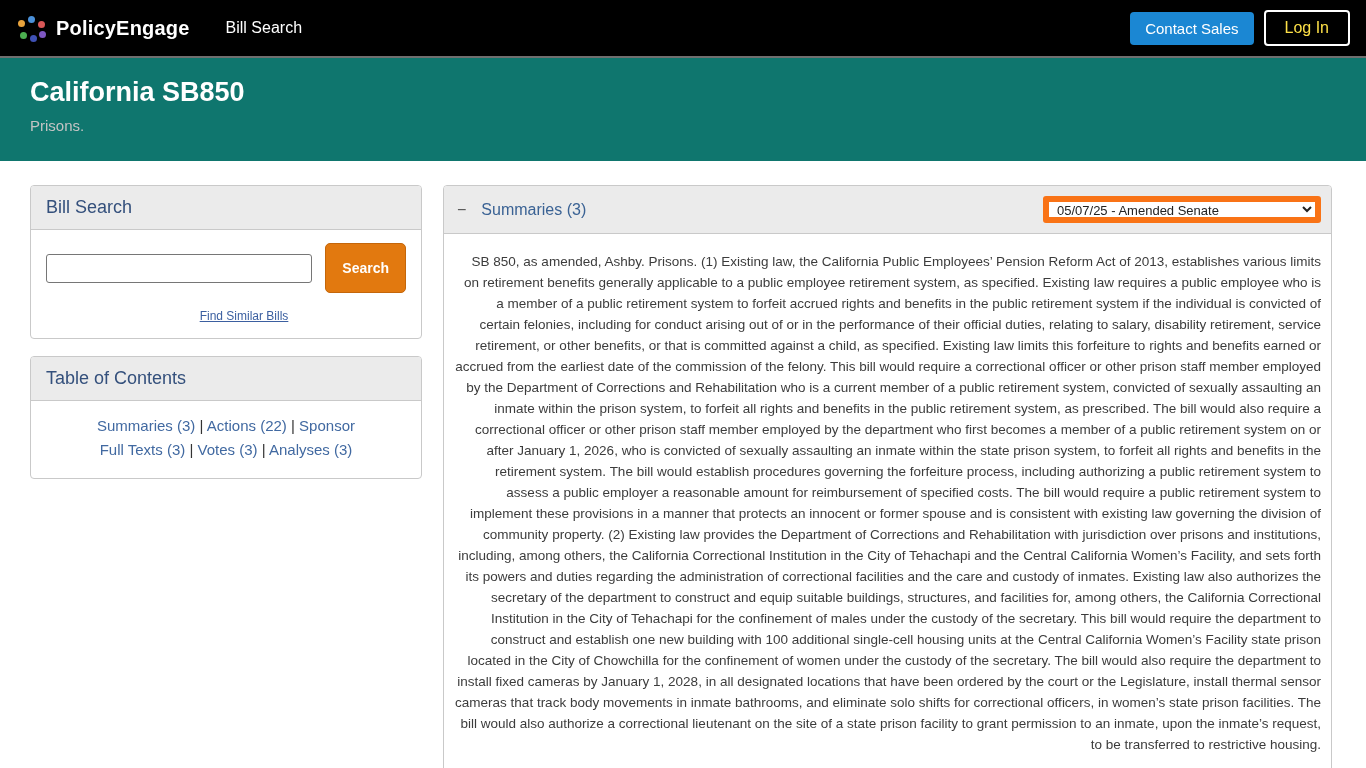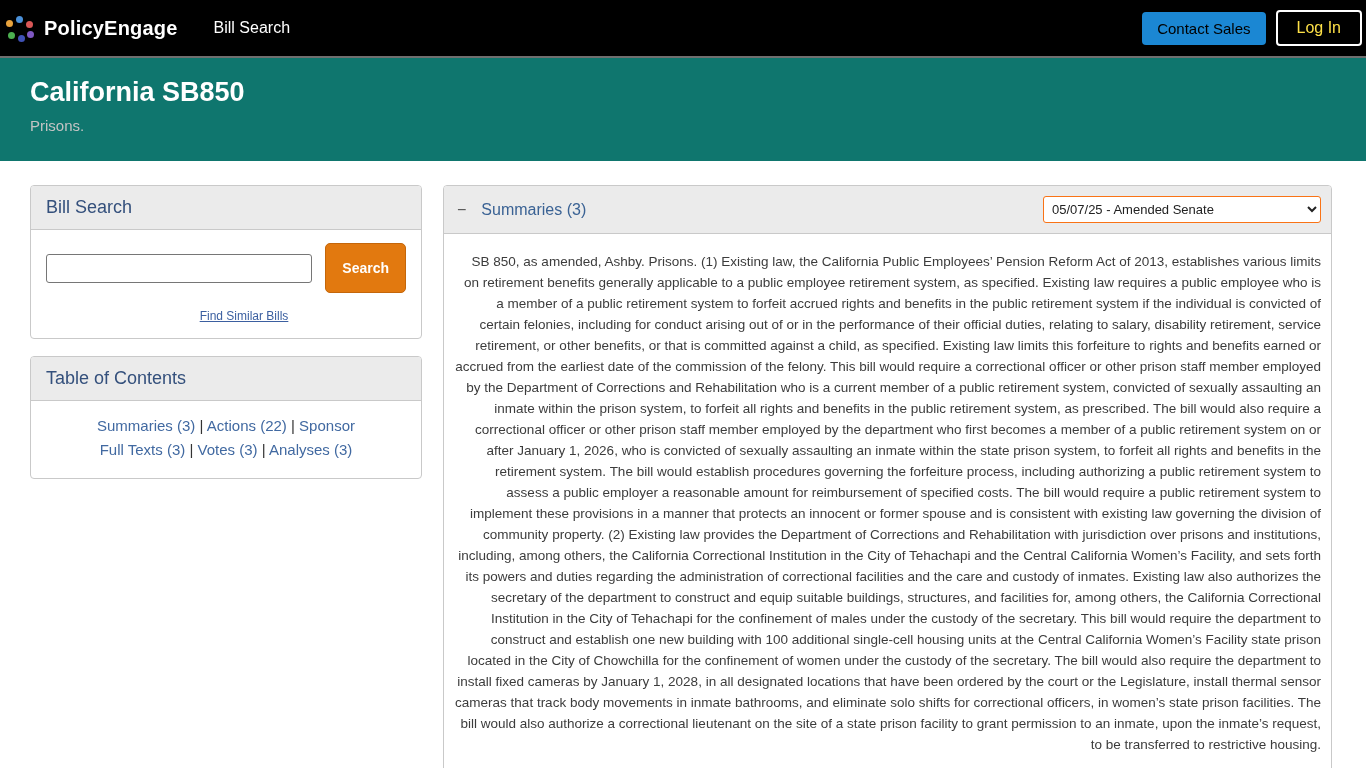--- a/index.html
+++ b/index.html
@@ -6,37 +6,37 @@
   html,body { width:1366px; height:768px; }
   body {
     background:#ffffff;
     font-family:"Liberation Sans", sans-serif;
     overflow:hidden;
   }
   
   .navbar {
     height:58px; background:#000;
     display:flex; align-items:center;
-    padding:0 4px;
+    padding:0 16px;
     border-bottom:2px solid #6f6f6f;
   }
   .brand { display:flex; align-items:center; gap:10px; }
   .logo { width:30px; height:30px; position:relative; flex:none; }
   .dot { position:absolute; width:7px; height:7px; border-radius:50%; }
   .d0 { left:2px;  top:7px;  }
   .d1 { left:12px; top:3px;  }
   .d2 { left:22px; top:8px;  }
   .d3 { left:4px;  top:19px; }
   .d4 { left:14px; top:22px; }
   .d5 { left:23px; top:18px; }
   .brand-name { color:#fff; font-size:20px; font-weight:bold; letter-spacing:.2px; }
   .nav-link { color:#fff; font-size:16px; margin-left:36px; text-decoration:none; cursor:pointer; }
   .nav-right { margin-left:auto; display:flex; align-items:center; gap:10px; }
   .btn-contact {
-    color:#000000; font-size:15px; padding:8px 15px;
+    color:#ffffff; font-size:15px; padding:8px 15px;
     border:none; border-radius:4px; cursor:pointer;
     font-family:inherit;
   }
   .btn-login {
     background:transparent; color:#fde047; font-size:16px;
     padding:7px 19px; border:2px solid #fff; border-radius:4px;
     cursor:pointer; font-family:inherit;
   }
   
   .hero { background:#0f766e; padding:19px 30px 27px; }
@@ -69,21 +69,21 @@
   .toc-body { padding:13px 8px 16px; text-align:center; font-size:15px; line-height:24px; color:#333; }
   .toc-link { color:#4169a1; text-decoration:none; cursor:pointer; }
   .toc-sep { color:#333; }
   
   .main-panel { flex:1; min-height:590px; }
   .main-header { padding:10px 10px 10px 13px; }
   .collapse-toggle { color:#555; font-size:16px; margin-right:15px; cursor:pointer; line-height:1; }
   .summaries-title { color:#3a6294; font-size:16px; text-decoration:none; cursor:pointer; }
   .version-select {
     margin-left:auto; width:278px; height:27px; font-size:13px; color:#222;
-    border:1px solid #f97316; border-radius:3px; background:#fff; padding:0 4px;
+    border:6px solid #f97316; border-radius:3px; background:#fff; padding:0 4px;
     font-family:inherit;
   }
   .summary-text {
     padding:17px 10px 10px;
     font-size:13.5px; line-height:21px; color:#3c3c3c;
     text-align:right;
   }
 </style>
 </head>
 <body>

